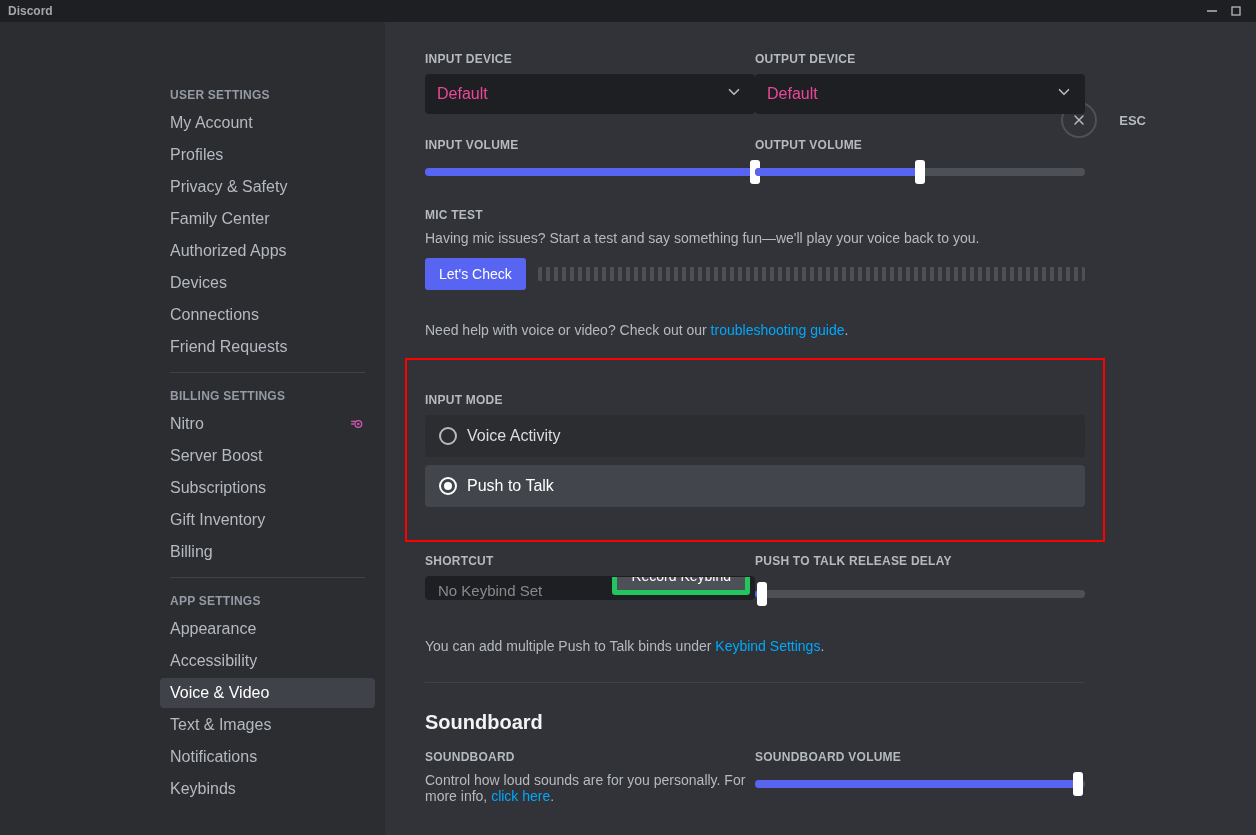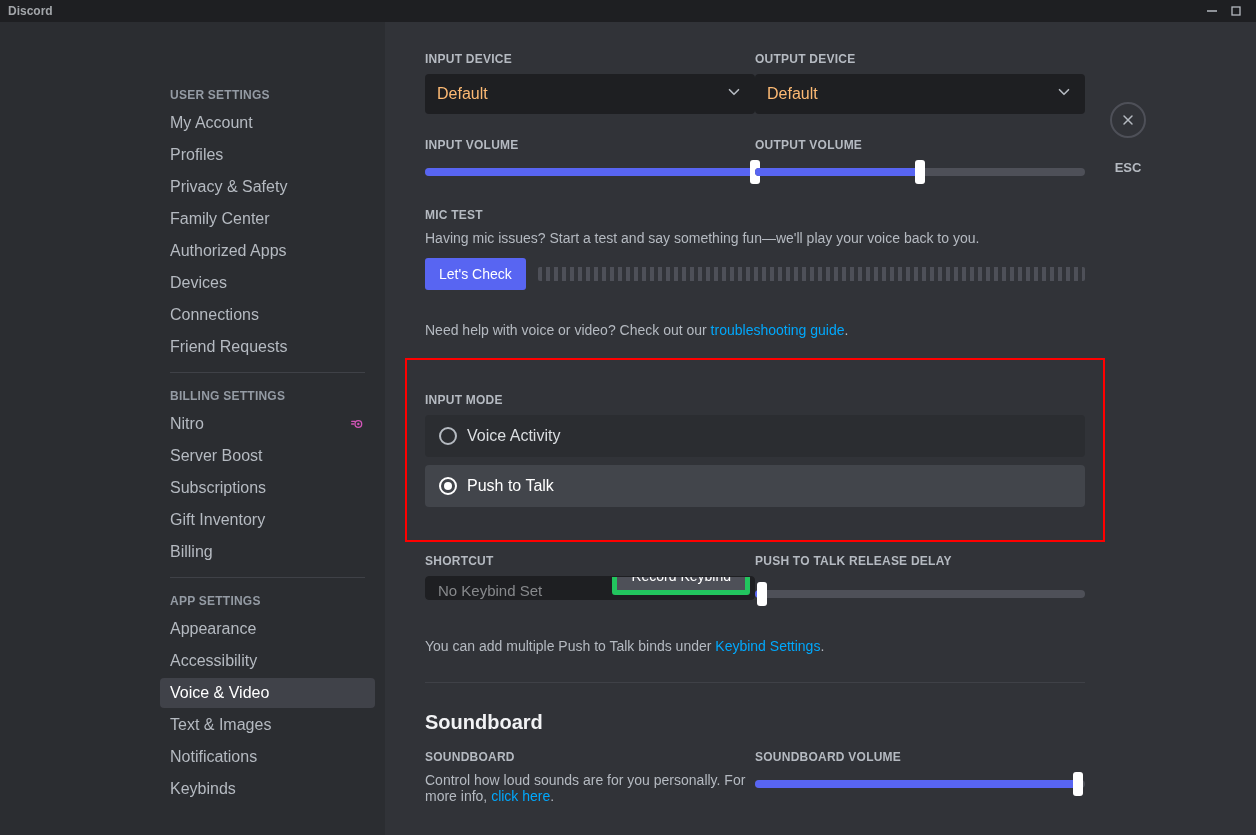--- a/index.html
+++ b/index.html
@@ -19,29 +19,29 @@
   .side-heading { font-size: 12px; font-weight: 700; color: #949ba4; letter-spacing: .02em; text-transform: uppercase; padding: 6px 10px; }
   .side-item { display: flex; align-items: center; justify-content: space-between; font-size: 16px; font-weight: 500; color: #b5bac1; padding: 6px 10px; border-radius: 4px; margin-bottom: 2px; cursor: pointer; }
   .side-item.active { background: #404249; color: #ffffff; }
   .side-divider { height: 1px; background: #3f4147; margin: 10px; }
   .nitro-badge { width: 16px; height: 16px; color: #d355b8; }
 
   .content-col { flex: 1; position: relative; overflow-y: auto; background: #313338; }
   .content-col::-webkit-scrollbar { width: 0; }
   .content { width: 740px; padding: 30px 40px 40px 40px; position: relative; }
 
-  .esc-btn { position: absolute; right: 110px; top: 80px; display: flex; flex-direction: column; align-items: center; gap: 22px; cursor: pointer; }
+  .esc-btn { position: absolute; right: 110px; top: 80px; display: flex; flex-direction: row; align-items: center; gap: 22px; cursor: pointer; }
   .esc-circle { width: 36px; height: 36px; border: 2px solid #4e5058; border-radius: 50%; display: flex; align-items: center; justify-content: center; color: #b5bac1; }
   .esc-label { font-size: 13px; font-weight: 600; color: #b5bac1; }
 
   .row2 { display: flex; }
   .col { flex: 1; min-width: 0; }
 
   .sect-label { font-size: 12px; font-weight: 700; color: #b5bac1; text-transform: uppercase; letter-spacing: .02em; margin-bottom: 8px; }
-  .select { background: #1e1f22; border-radius: 4px; height: 40px; display: flex; align-items: center; justify-content: space-between; padding: 0 12px; font-size: 16px; color: #fdba74; cursor: pointer; }
+  .select { background: #1e1f22; border-radius: 4px; height: 40px; display: flex; align-items: center; justify-content: space-between; padding: 0 12px; font-size: 16px; color: #ec4899; cursor: pointer; }
   .chev { color: #b5bac1; }
 
   .slider-wrap { position: relative; height: 24px; display: flex; align-items: center; }
   .slider-track { height: 8px; border-radius: 4px; background: #4e5058; width: 100%; position: relative; overflow: hidden; }
   .slider-fill { height: 100%; background: #5865f2; position: absolute; left: 0; top: 0; }
   .slider-thumb { position: absolute; width: 10px; height: 24px; background: #fff; border-radius: 3px; top: 0; transform: translateX(-50%); }
 
   .hint-text { font-size: 14px; color: #b5bac1; margin-top: 8px; margin-bottom: 12px; }
   .link { color: #00a8fc; cursor: pointer; }
 

